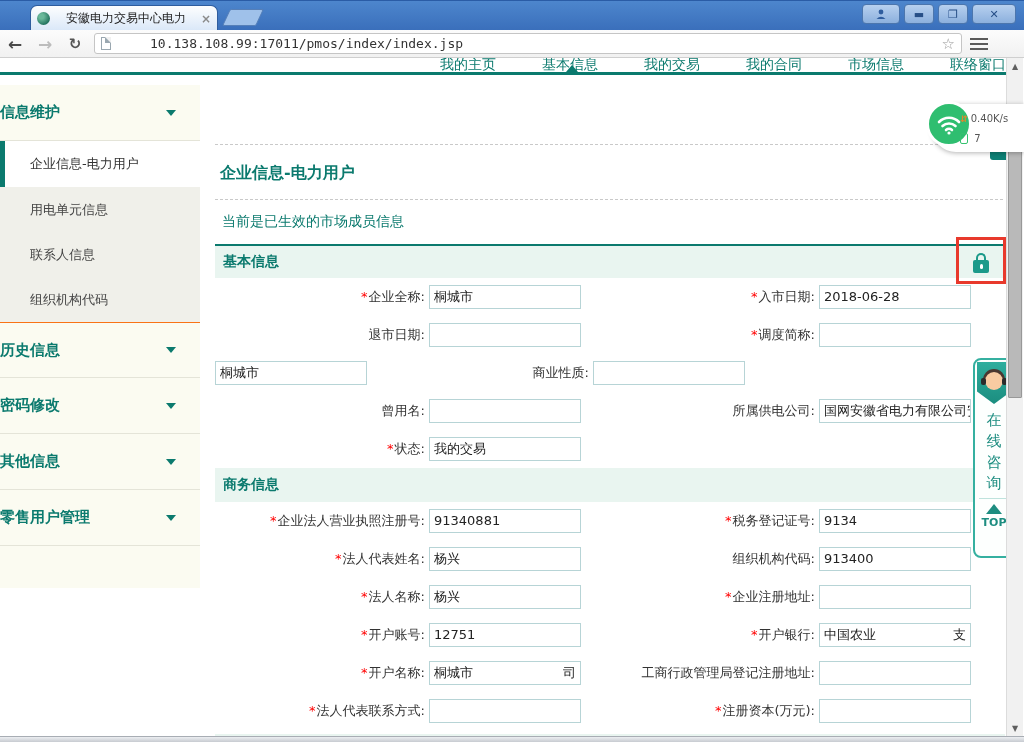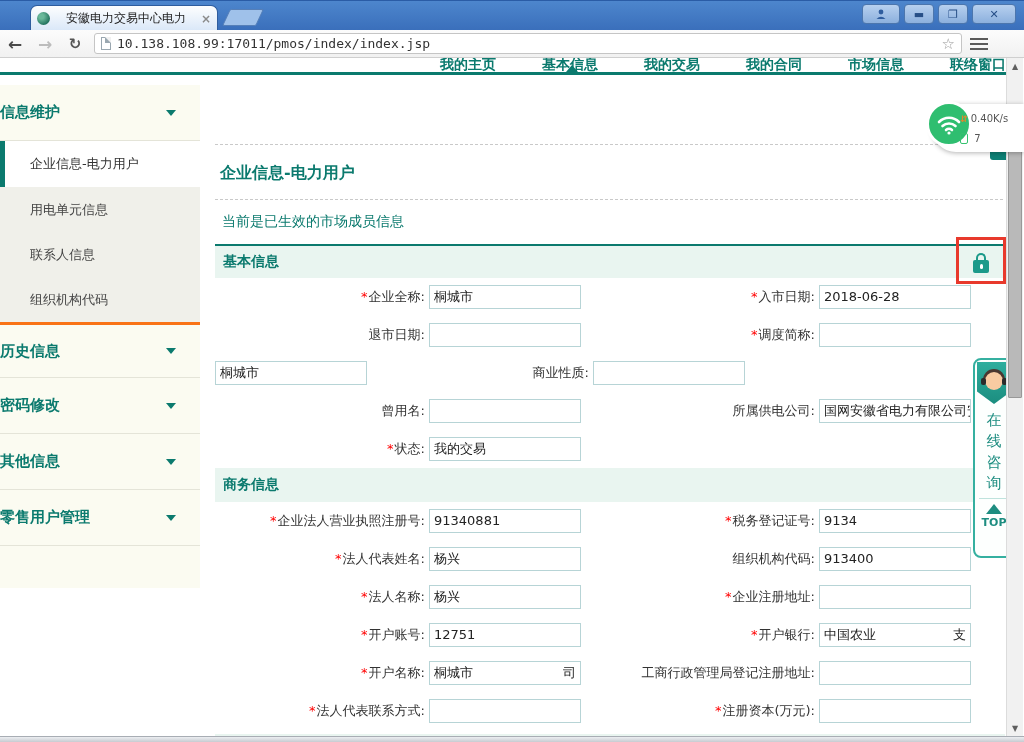--- a/index.html
+++ b/index.html
@@ -32,31 +32,31 @@
     background:linear-gradient(#fcfcfc,#f1f1f1); border-bottom:1px solid #cfcfcf;
     display:flex; align-items:center; }
   .navbtn { font-size:17px; font-weight:bold; width:30px; text-align:center; }
   .back { color:#4a4a4a; }  .fwd { color:#bcbcbc; }  .reload { color:#555; font-size:15px; }
   .urlbar { width:868px; height:21px; background:#fff; border:1px solid #c5c5c5; border-radius:3px;
     margin-left:4px; display:flex; align-items:center; padding:0 6px; gap:6px; }
   .doc-ico { width:10px; height:13px; background:#fff; border:1px solid #9aa7b0; position:relative; flex:none; }
   .doc-ico::after { content:""; position:absolute; right:-1px; top:-1px; border:3px solid;
     border-color:#f1f1f1 #f1f1f1 #9aa7b0 #9aa7b0; }
   .url-text { font-family:"DejaVu Sans Mono", monospace; font-size:13px; color:#333; flex:1;
-    white-space:nowrap; overflow:hidden; }
+    white-space:nowrap; overflow:hidden;margin-left:33px; }
   .star { font-size:15px; color:#9a9a9a; }
   .menu-ico { width:18px; margin-left:8px; display:flex; flex-direction:column; gap:3px; }
   .menu-ico i { display:block; height:2px; background:#5a5a5a; }
 
   
   .page { position:absolute; left:0; top:58px; width:1024px; height:678px; background:#fff; overflow:hidden; }
 
   .topnav { position:absolute; left:440px; top:0px; width:566px; height:14px; display:flex;
     justify-content:space-between; }
-  .topnav .nav-item { font-size:14px; font-weight:bold; color:#0b7a6e; line-height:13px;
+  .topnav .nav-item { font-size:14px; font-weight:normal; color:#0b7a6e; line-height:13px;
     white-space:nowrap; }
   .nav-rule { position:absolute; left:0; top:14px; width:1006px; height:3px; background:#0b7a6e; }
   .nav-caret { position:absolute; left:566px; top:7px; width:0; height:0;
     border-left:6px solid transparent; border-right:6px solid transparent;
     border-bottom:7px solid #0b7a6e; }
   .units { position:absolute; left:600px; top:30px; width:405px; text-align:right;
     font-size:13px; color:#333; }
 
   
   .sidebar { position:absolute; left:0; top:27px; width:200px; height:503px; background:#fbfbf1; }
@@ -203,21 +203,21 @@
     <div class="sb-head">
       <span class="lbl">信息维护</span>
       <span class="sb-caret"></span>
     </div>
     <div class="sb-sub">
       <div class="sb-item sel">企业信息-电力用户</div>
       <div class="sb-item">用电单元信息</div>
       <div class="sb-item">联系人信息</div>
       <div class="sb-item">组织机构代码</div>
     </div>
-    <div class="sb-head" style="border-top:3px solid #f97316">
+    <div class="sb-head" style="border-top:1px solid #f97316">
       <span class="lbl">历史信息</span>
       <span class="sb-caret"></span>
     </div>
     <div class="sb-head">
       <span class="lbl">密码修改</span>
       <span class="sb-caret"></span>
     </div>
     <div class="sb-head">
       <span class="lbl">其他信息</span>
       <span class="sb-caret"></span>

